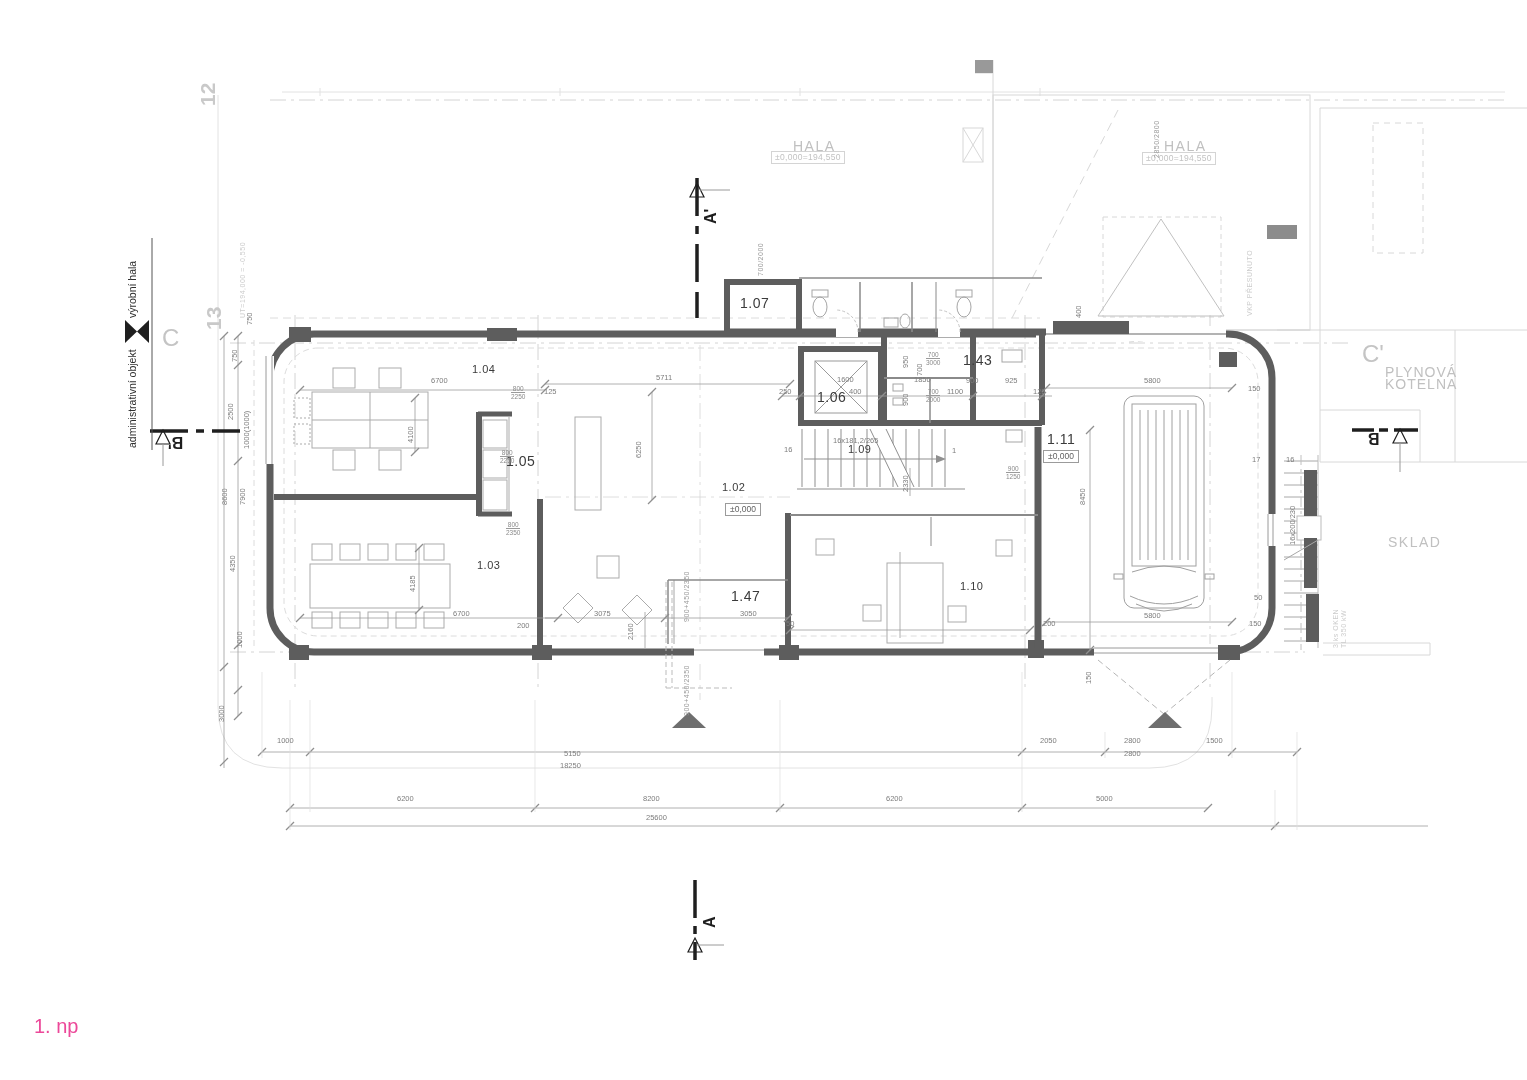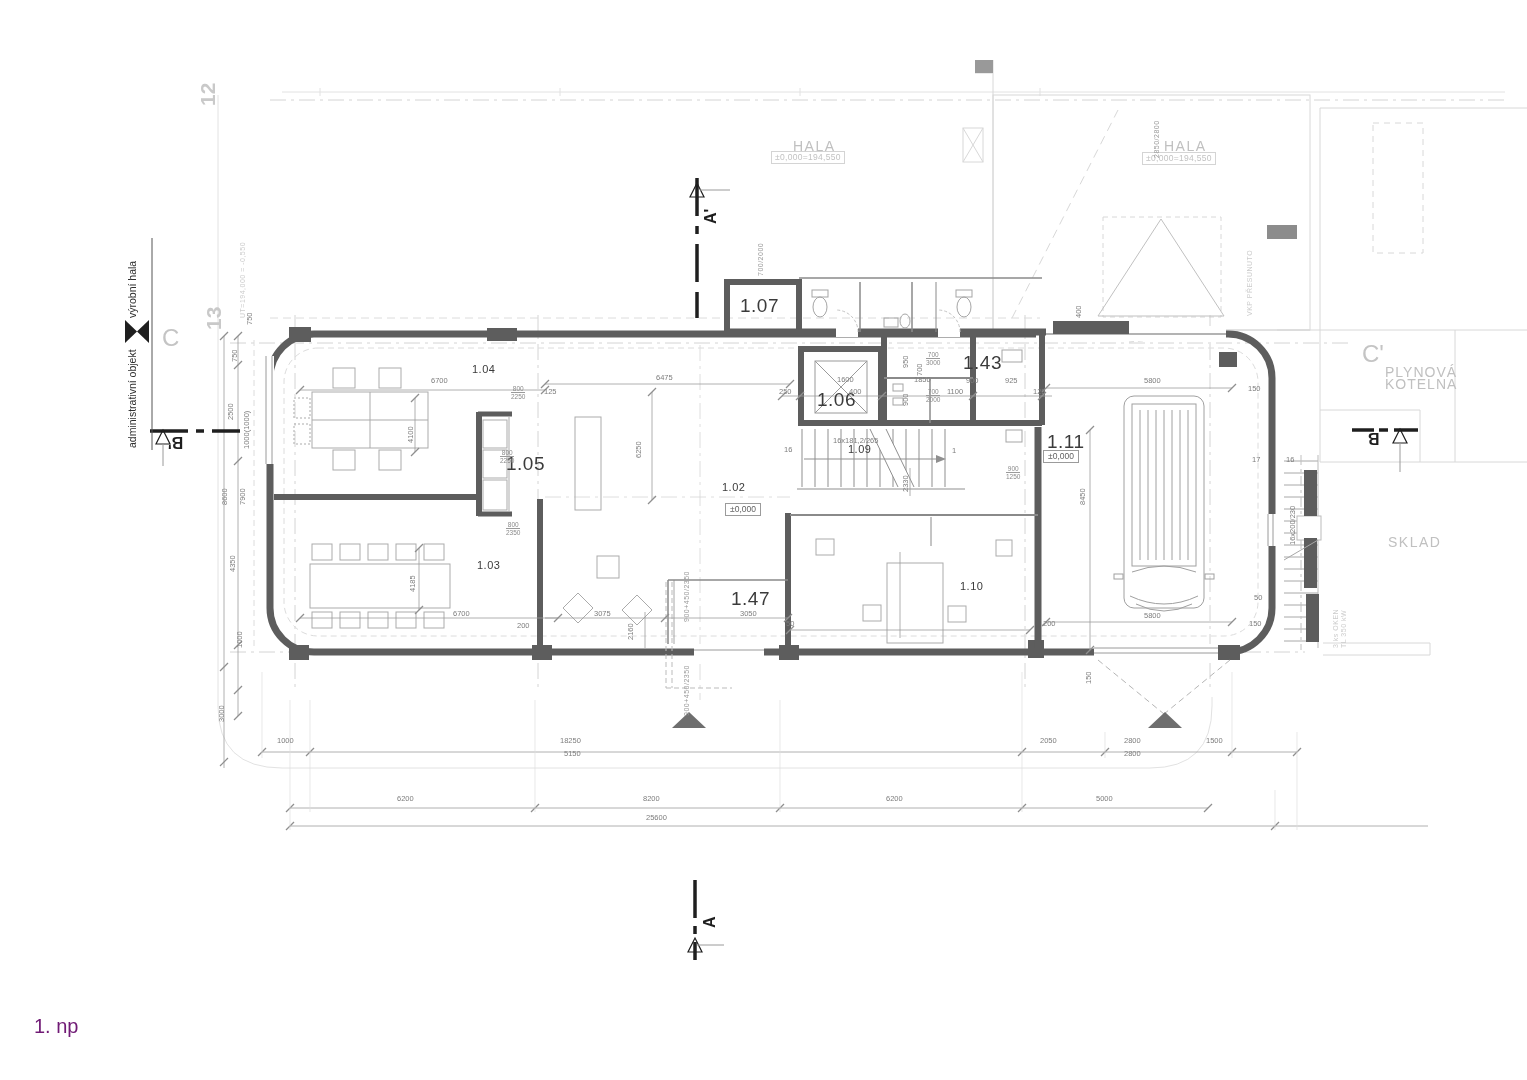--- a/index.html
+++ b/index.html
@@ -4,32 +4,32 @@
 <style>
   html,body{margin:0;padding:0;background:#fff}
   #canvas{position:relative;width:1527px;height:1080px;background:#ffffff;overflow:hidden;
           font-family:"Liberation Sans",sans-serif}
   #canvas svg{position:absolute;left:0;top:0}
   .t{position:absolute;font-size:7.5px;color:#7d7d7d;white-space:nowrap;line-height:1}
   .gt{position:absolute;font-size:7px;color:#cccccc;white-space:nowrap;line-height:1;letter-spacing:.5px}
   .rot{transform:rotate(-90deg);transform-origin:0 0}
   .r180{transform:rotate(180deg)}
   .room{position:absolute;color:#3b3b3b;letter-spacing:.5px;line-height:1;white-space:nowrap}
-  .f15{font-size:19px}.f17{font-size:11px}
+  .f15{font-size:14px}.f17{font-size:11px}
   .lvl{position:absolute;font-size:8.5px;color:#616161;border:1px solid #9b9b9b;padding:1px 4px;line-height:1;white-space:nowrap}
   .axis{position:absolute;color:#c9c9c9;font-size:21px;font-weight:bold;line-height:1;white-space:nowrap}
   .axisl{position:absolute;color:#c4c4c4;font-size:24px;line-height:1;white-space:nowrap}
   .sec{position:absolute;color:#1e1e1e;font-size:16px;font-weight:bold;line-height:1;white-space:nowrap}
   .vl{position:absolute;color:#2f2f2f;font-size:10.5px;line-height:1;white-space:nowrap}
   .ctx{position:absolute;color:#c0c0c0;font-size:14px;letter-spacing:1.5px;line-height:1;white-space:nowrap}
   .ctxb{position:absolute;color:#c2c2c2;font-size:8.5px;border:1px solid #d4d4d4;padding:1px 3px;line-height:1;white-space:nowrap;letter-spacing:.3px}
   .frac{position:absolute;font-size:6.5px;color:#8a8a8a;text-align:center;line-height:1.15;white-space:nowrap}
   .frac .top{display:block;border-bottom:1px solid #9a9a9a;padding:0 1px}
   .frac .bot{display:block}
-  .title{position:absolute;color:#701a75;font-size:20px;line-height:1;white-space:nowrap}
+  .title{position:absolute;color:#ec4899;font-size:20px;line-height:1;white-space:nowrap}
 </style>
 </head>
 <body>
 
 <div id="canvas">
 
 <svg width="1527" height="1080" viewBox="0 0 1527 1080">
 
   <g stroke="#e2e2e2" fill="none" stroke-width="1">
     <path d="M218,95 V706 Q218,768 282,768 H1150 Q1212,768 1212,706 V697"></path>
@@ -449,21 +449,21 @@
 <span class="t" style="left:784px;top:446px">16</span>
 <span class="t" style="left:952px;top:447px">1</span>
 <span class="t rot" style="left:1289px;top:545px">16x200/230</span>
 <span class="t" style="left:1252px;top:456px">17</span>
 <span class="t" style="left:1286px;top:456px">16</span>
 <span class="t" style="left:1254px;top:594px">50</span>
 <span class="t" style="left:1248px;top:385px">150</span>
 <span class="t" style="left:1249px;top:620px">150</span>
 
 <span class="t" style="left:277px;top:737px">1000</span>
-<span class="t" style="left:560px;top:737px">18250</span>
+<span class="t" style="left:560px;top:762px">18250</span>
 <span class="t" style="left:564px;top:750px">5150</span>
 <span class="t" style="left:1040px;top:737px">2050</span>
 <span class="t" style="left:1124px;top:737px">2800</span>
 <span class="t" style="left:1124px;top:750px">2800</span>
 <span class="t" style="left:1206px;top:737px">1500</span>
 <span class="t" style="left:397px;top:795px">6200</span>
 <span class="t" style="left:643px;top:795px">8200</span>
 <span class="t" style="left:886px;top:795px">6200</span>
 <span class="t" style="left:1096px;top:795px">5000</span>
 <span class="t" style="left:646px;top:814px">25600</span>
@@ -485,21 +485,21 @@
 <span class="t" style="left:1043px;top:620px">200</span>
 <span class="t" style="left:786px;top:620px">50</span>
 <span class="t rot" style="left:1085px;top:684px">150</span>
 
 <span class="t" style="left:431px;top:377px">6700</span>
 <span class="t rot" style="left:407px;top:443px">4100</span>
 <span class="t" style="left:544px;top:388px">125</span>
 <span class="t" style="left:453px;top:610px">6700</span>
 <span class="t rot" style="left:409px;top:592px">4185</span>
 <span class="t" style="left:517px;top:622px">200</span>
-<span class="t" style="left:656px;top:374px">6475</span>
+<span class="t" style="left:656px;top:374px">5711</span>
 <span class="t rot" style="left:635px;top:458px">6250</span>
 <span class="t" style="left:594px;top:610px">3075</span>
 <span class="t rot" style="left:627px;top:640px">2160</span>
 <span class="t" style="left:740px;top:610px">3050</span>
 <span class="t rot" style="left:902px;top:492px">2330</span>
 <span class="t" style="left:779px;top:388px">250</span>
 <span class="t" style="left:837px;top:376px">1600</span>
 <span class="t" style="left:849px;top:388px">400</span>
 <span class="t" style="left:914px;top:376px">1850</span>
 <span class="t" style="left:966px;top:377px">900</span>

